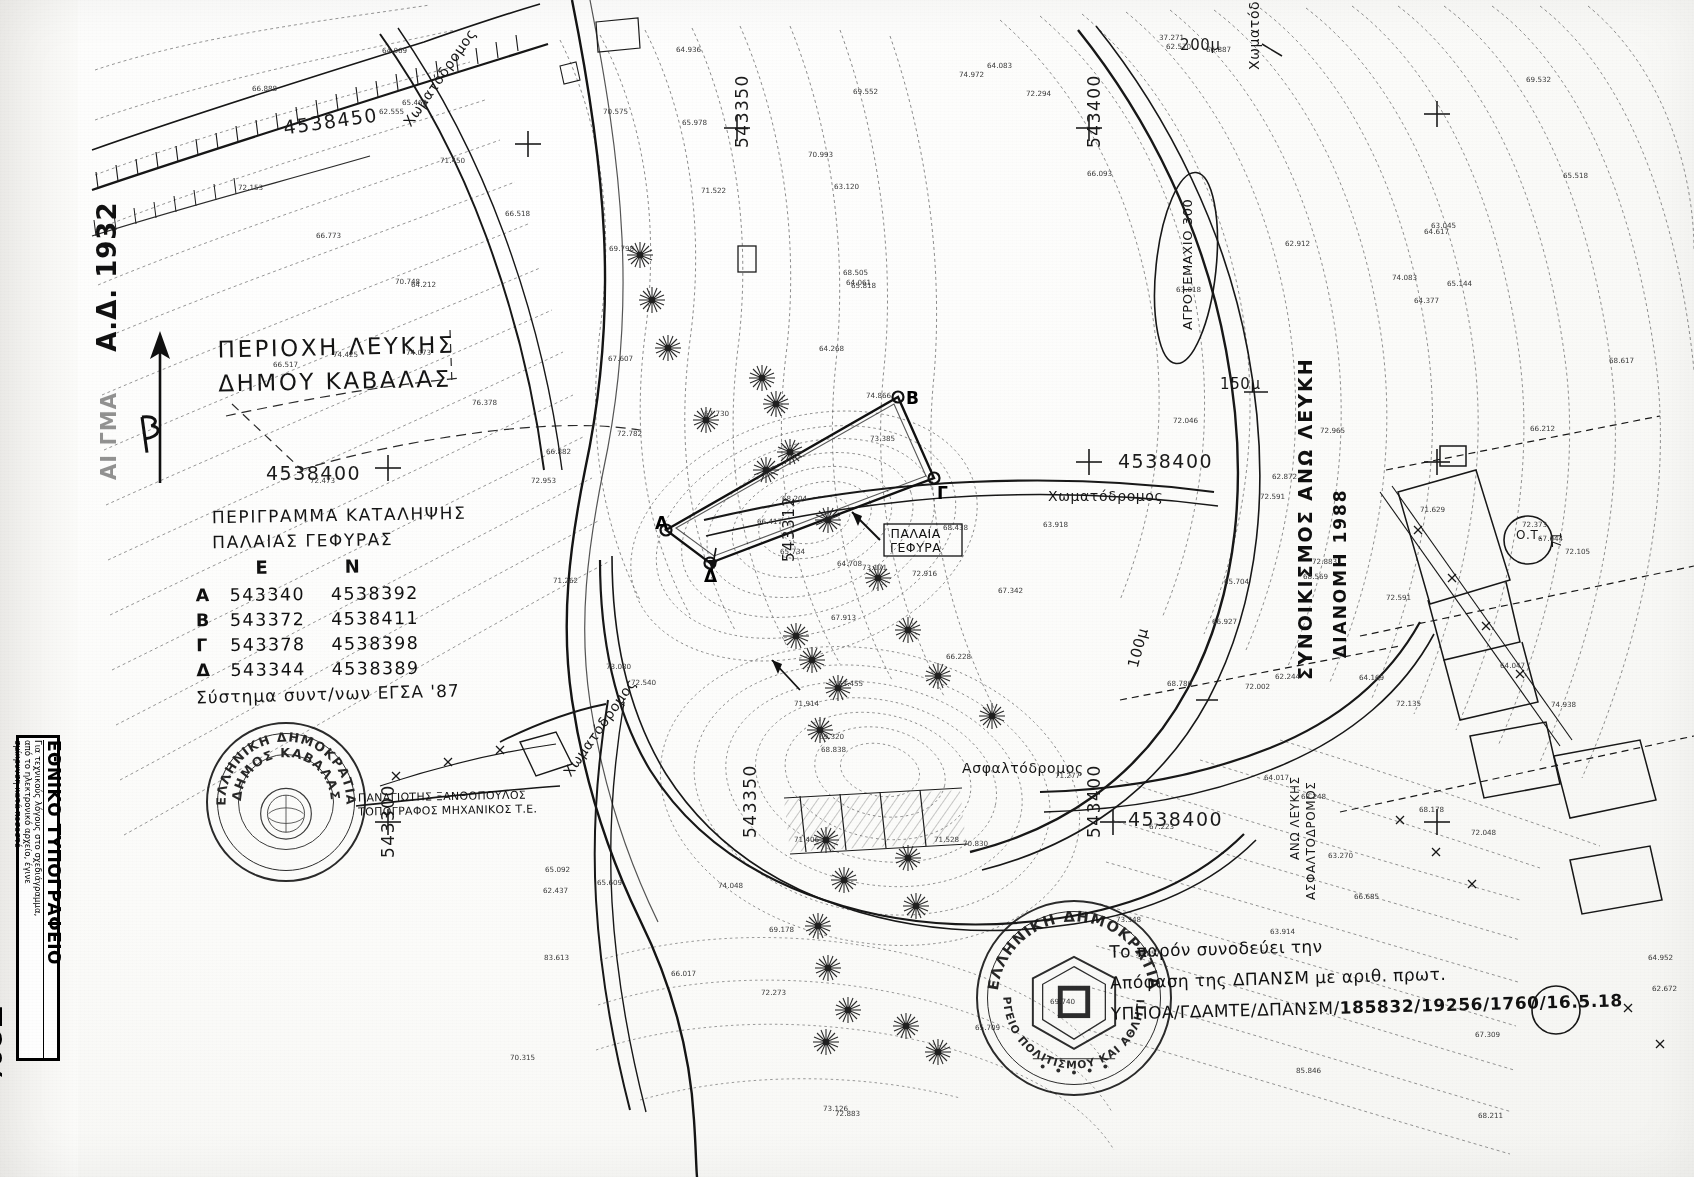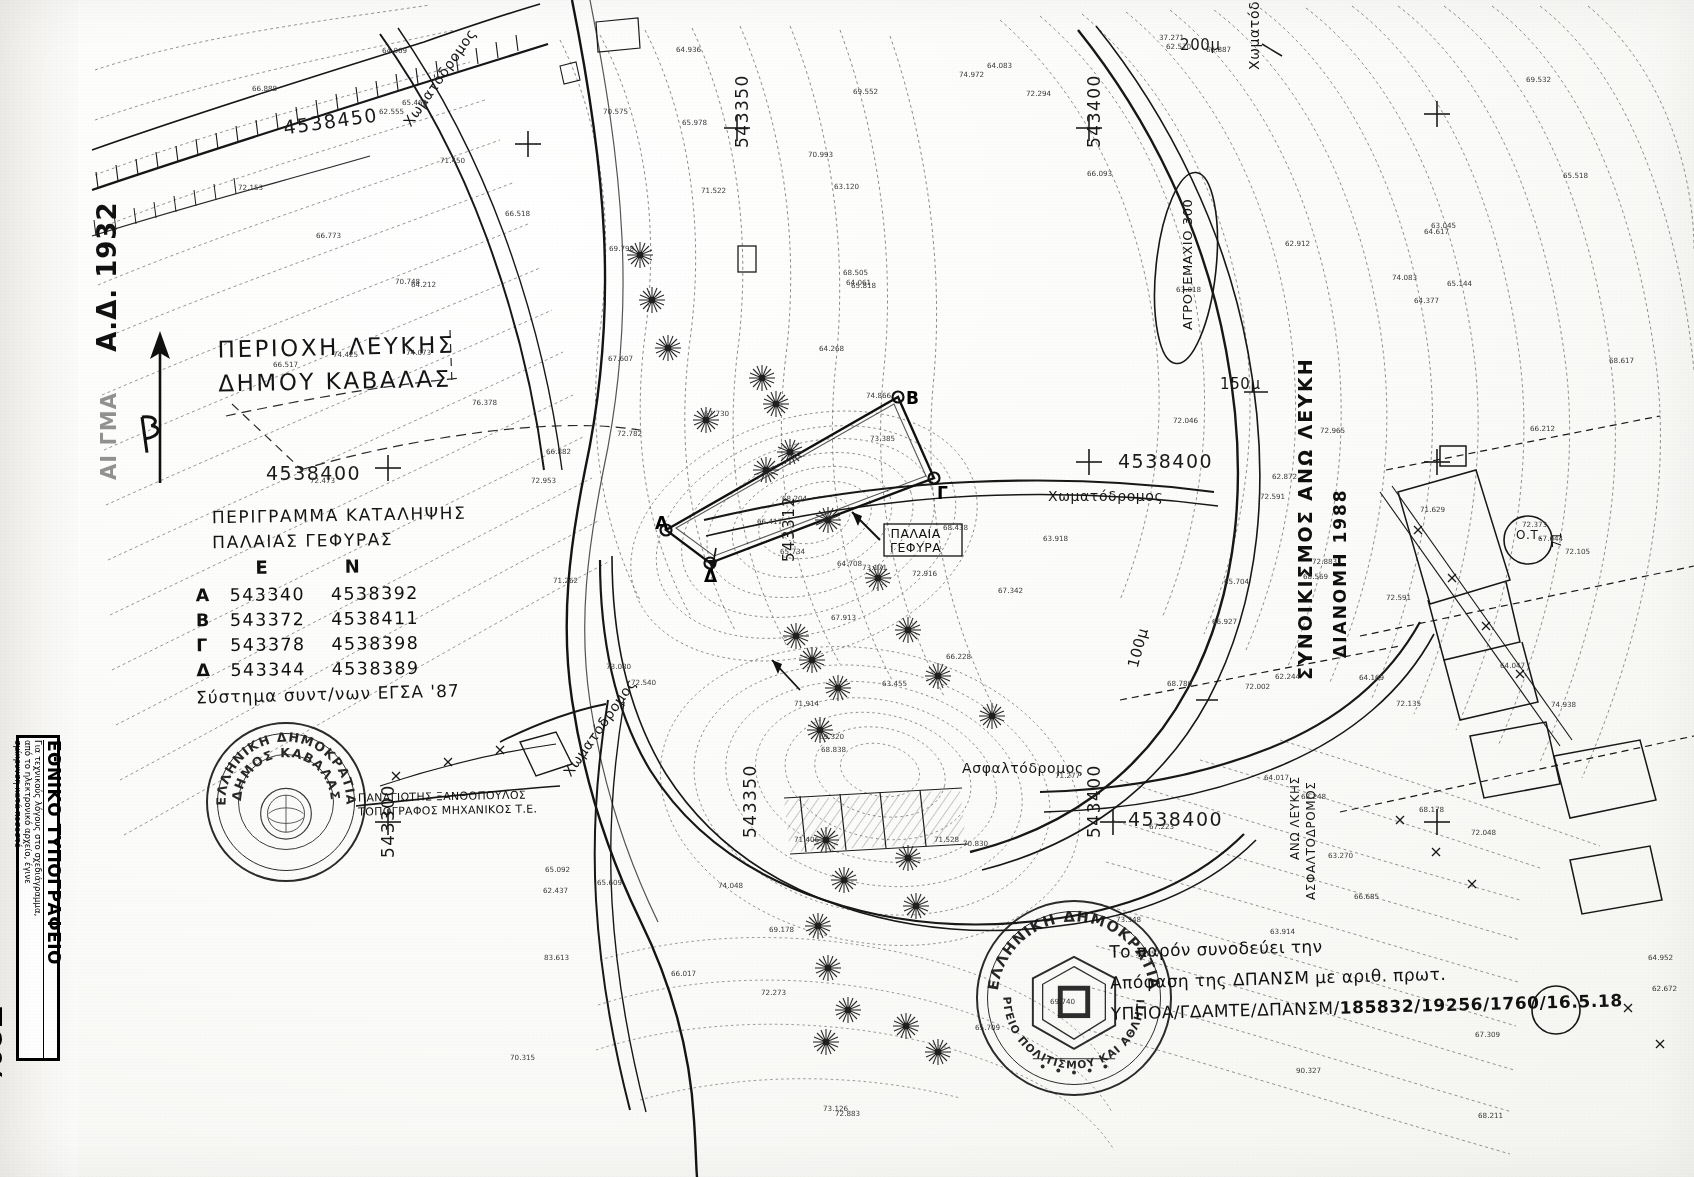--- a/index.html
+++ b/index.html
@@ -633,24 +633,24 @@
       <div class="spot" style="left: 1275px; top: 672px;">62.244</div>
       <div class="spot" style="left: 543px; top: 886px;">62.437</div>
       <div class="spot" style="left: 1652px; top: 984px;">62.672</div>
       <div class="spot" style="left: 1272px; top: 472px;">62.872</div>
       <div class="spot" style="left: 379px; top: 107px;">62.555</div>
       <div class="spot" style="left: 382px; top: 46px;">64.069</div>
       <div class="spot" style="left: 676px; top: 45px;">64.936</div>
       <div class="spot" style="left: 1359px; top: 673px;">64.169</div>
       <div class="spot" style="left: 1500px; top: 661px;">64.047</div>
       <div class="spot" style="left: 411px; top: 280px;">64.212</div>
-      <div class="spot" style="left: 882px; top: 679px;">63.455</div>
+      <div class="spot" style="left: 838px; top: 679px;">63.455</div>
       <div class="spot" style="left: 1328px; top: 851px;">63.270</div>
       <div class="spot" style="left: 1270px; top: 927px;">63.914</div>
-      <div class="spot" style="left: 1043px; top: 534px;">63.918</div>
+      <div class="spot" style="left: 1043px; top: 520px;">63.918</div>
       <div class="spot" style="left: 834px; top: 182px;">63.120</div>
       <div class="spot" style="left: 1166px; top: 42px;">62.570</div>
       <div class="spot" style="left: 1447px; top: 279px;">65.144</div>
       <div class="spot" style="left: 273px; top: 360px;">66.517</div>
       <div class="spot" style="left: 1563px; top: 171px;">65.518</div>
       <div class="spot" style="left: 843px; top: 268px;">68.505</div>
       <div class="spot" style="left: 757px; top: 517px;">66.417</div>
       <div class="spot" style="left: 1087px; top: 169px;">66.093</div>
       <div class="spot" style="left: 808px; top: 150px;">70.993</div>
       <div class="spot" style="left: 1320px; top: 426px;">72.965</div>
@@ -687,21 +687,21 @@
       <div class="spot" style="left: 769px; top: 925px;">69.178</div>
       <div class="spot" style="left: 1565px; top: 547px;">72.105</div>
       <div class="spot" style="left: 1312px; top: 557px;">72.883</div>
       <div class="spot" style="left: 1396px; top: 699px;">72.135</div>
       <div class="spot" style="left: 823px; top: 1104px;">73.126</div>
       <div class="spot" style="left: 1392px; top: 273px;">74.083</div>
       <div class="spot" style="left: 794px; top: 699px;">71.914</div>
       <div class="spot" style="left: 1471px; top: 828px;">72.048</div>
       <div class="spot" style="left: 1135px; top: 949px;">73.857</div>
       <div class="spot" style="left: 870px; top: 434px;">73.385</div>
-      <div class="spot" style="left: 1296px; top: 1066px;">90.327</div>
+      <div class="spot" style="left: 1296px; top: 1066px;">85.846</div>
       <div class="spot" style="left: 835px; top: 1109px;">72.883</div>
       <div class="spot" style="left: 606px; top: 662px;">73.080</div>
       <div class="spot" style="left: 617px; top: 429px;">72.782</div>
       <div class="spot" style="left: 310px; top: 476px;">72.473</div>
       <div class="spot" style="left: 912px; top: 569px;">72.916</div>
       <div class="spot" style="left: 1026px; top: 89px;">72.294</div>
       <div class="spot" style="left: 238px; top: 183px;">72.153</div>
       <div class="spot" style="left: 553px; top: 576px;">71.262</div>
       <div class="spot" style="left: 1420px; top: 505px;">71.629</div>
       <div class="spot" style="left: 934px; top: 835px;">71.528</div>

